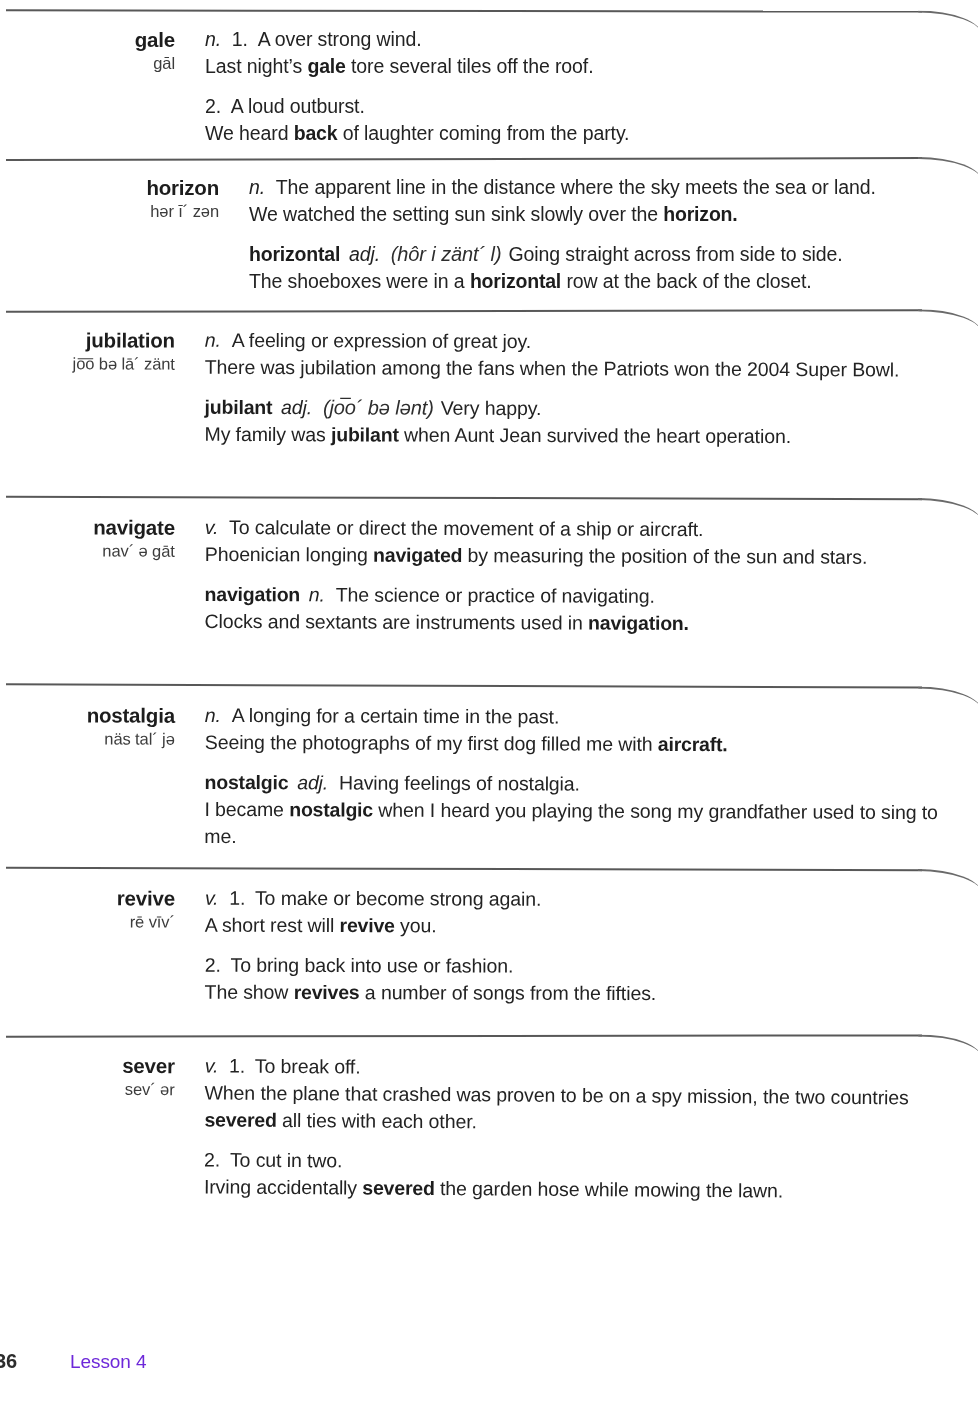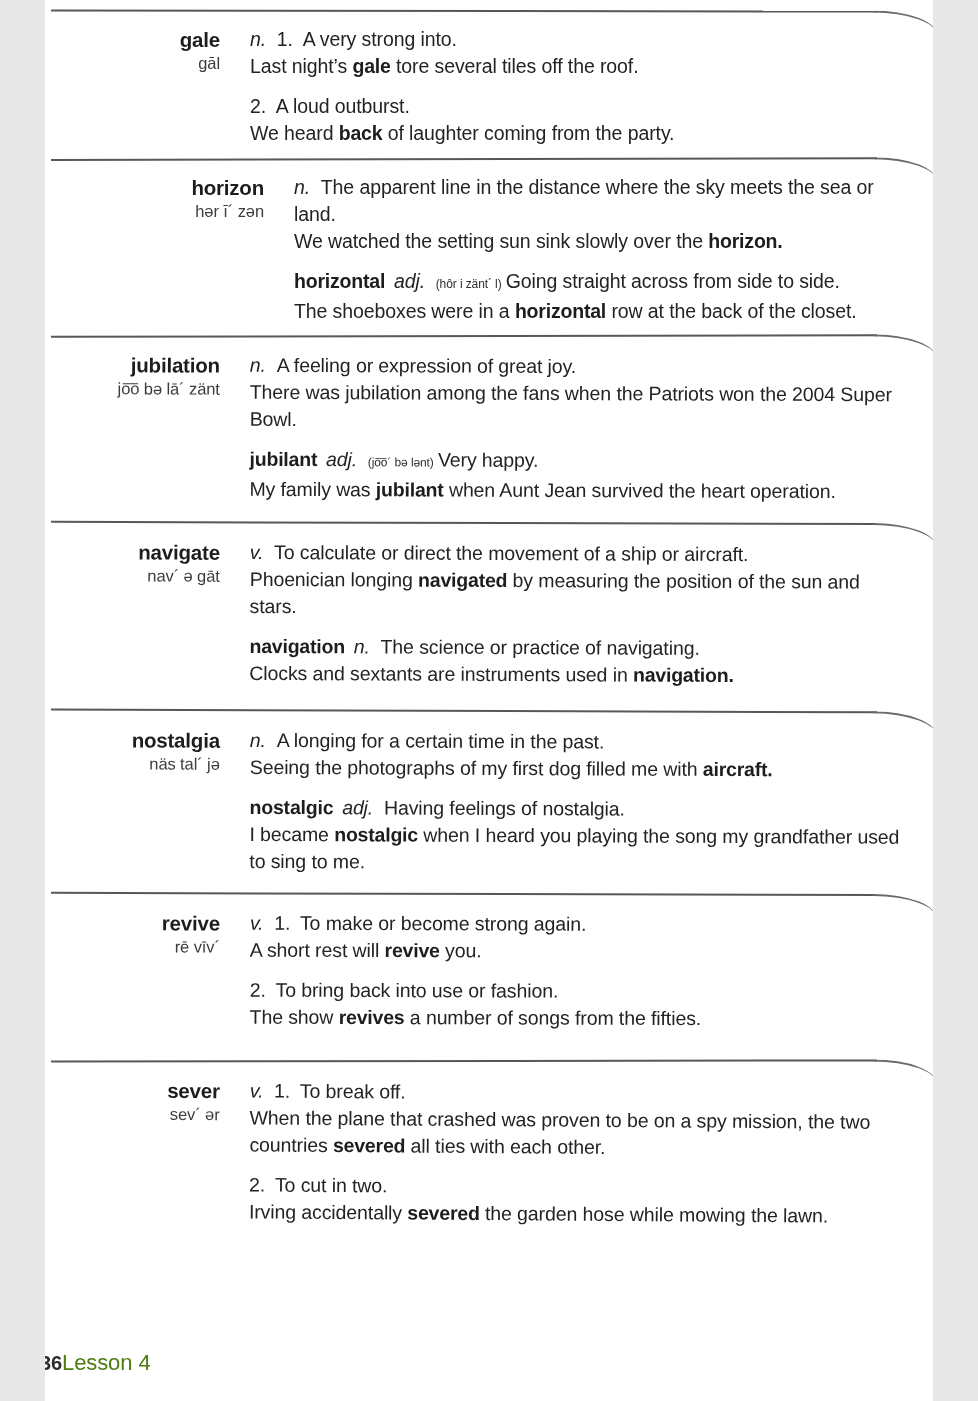--- a/index.html
+++ b/index.html
@@ -1,19 +1,19 @@
 <!DOCTYPE html>
 <html><head>
 <meta charset="utf-8">
 <style>
   * { margin:0; padding:0; box-sizing:border-box; }
   html,body { background:#e8e8e8; }
   .page {
     position:relative;
-    width:888px; height:1401px;
+    width:978px; height:1401px;
     margin:0 auto;
     background:#fff;
     overflow:hidden;
     font-family:"Liberation Sans","DejaVu Sans",sans-serif;
     color:#232323;
     letter-spacing:-0.1px;
   }
   
   .rule { position:relative; height:2px; margin-left:6px; }
   .rule::before {
@@ -53,45 +53,45 @@
     letter-spacing:-0.2px;
   }
   .pron { font-size:16.5px; line-height:21px; color:#3c3c3c; }
   .bodycol { font-size:19.5px; line-height:27px; }
   .block + .block { margin-top:13px; }
   .lead { display:block; }
   .ex { display:block; }
   .pos { font-style:italic; margin-right:0.55em; }
   .num { margin-right:0.5em; }
   .subword { font-weight:bold; margin-right:0.45em; color:#1d1d1d; letter-spacing:-0.2px; }
-  .subpron { font-size:12px; margin-right:0.35em; color:#2e2e2e; }
+  .subpron { font-size:20px; margin-right:0.35em; color:#2e2e2e;font-style:italic; }
   b.exb { font-weight:bold; color:#1d1d1d; letter-spacing:-0.2px; }
   
   .footer { position:absolute; left:0; top:1350px; width:100%; }
   .pgnum {
     display:inline-block; margin-left:-5px;
     font-weight:bold; font-size:20px; color:#2d2d2d;
   }
-  .lesson { display:inline-block; font-size:22px; color:#4d7c0f; }
+  .lesson { display:inline-block; margin-left:53px; font-size:19px; color:#6d28d9; }
 </style>
 </head>
 <body>
 
 <div class="page">
 
   <div class="rule rule-top"></div>
 
   <section class="entry e1">
     <div class="headcol">
       <div class="word">gale</div>
       <div class="pron">gāl</div>
     </div>
     <div class="bodycol">
       <p class="block">
-        <span class="lead"><i class="pos">n.</i><span class="num">1.</span><span class="def">A very strong into.</span></span>
+        <span class="lead"><i class="pos">n.</i><span class="num">1.</span><span class="def">A over strong wind.</span></span>
         <span class="ex"><span>Last night’s </span><b class="exb">gale</b><span> tore several tiles off the roof.</span></span>
       </p>
       <p class="block">
         <span class="lead"><span class="num">2.</span><span class="def">A loud outburst.</span></span>
         <span class="ex"><span>We heard </span><b class="exb">back</b><span> of laughter coming from the party.</span></span>
       </p>
     </div>
   </section>
 
   <div class="rule r1"></div>

